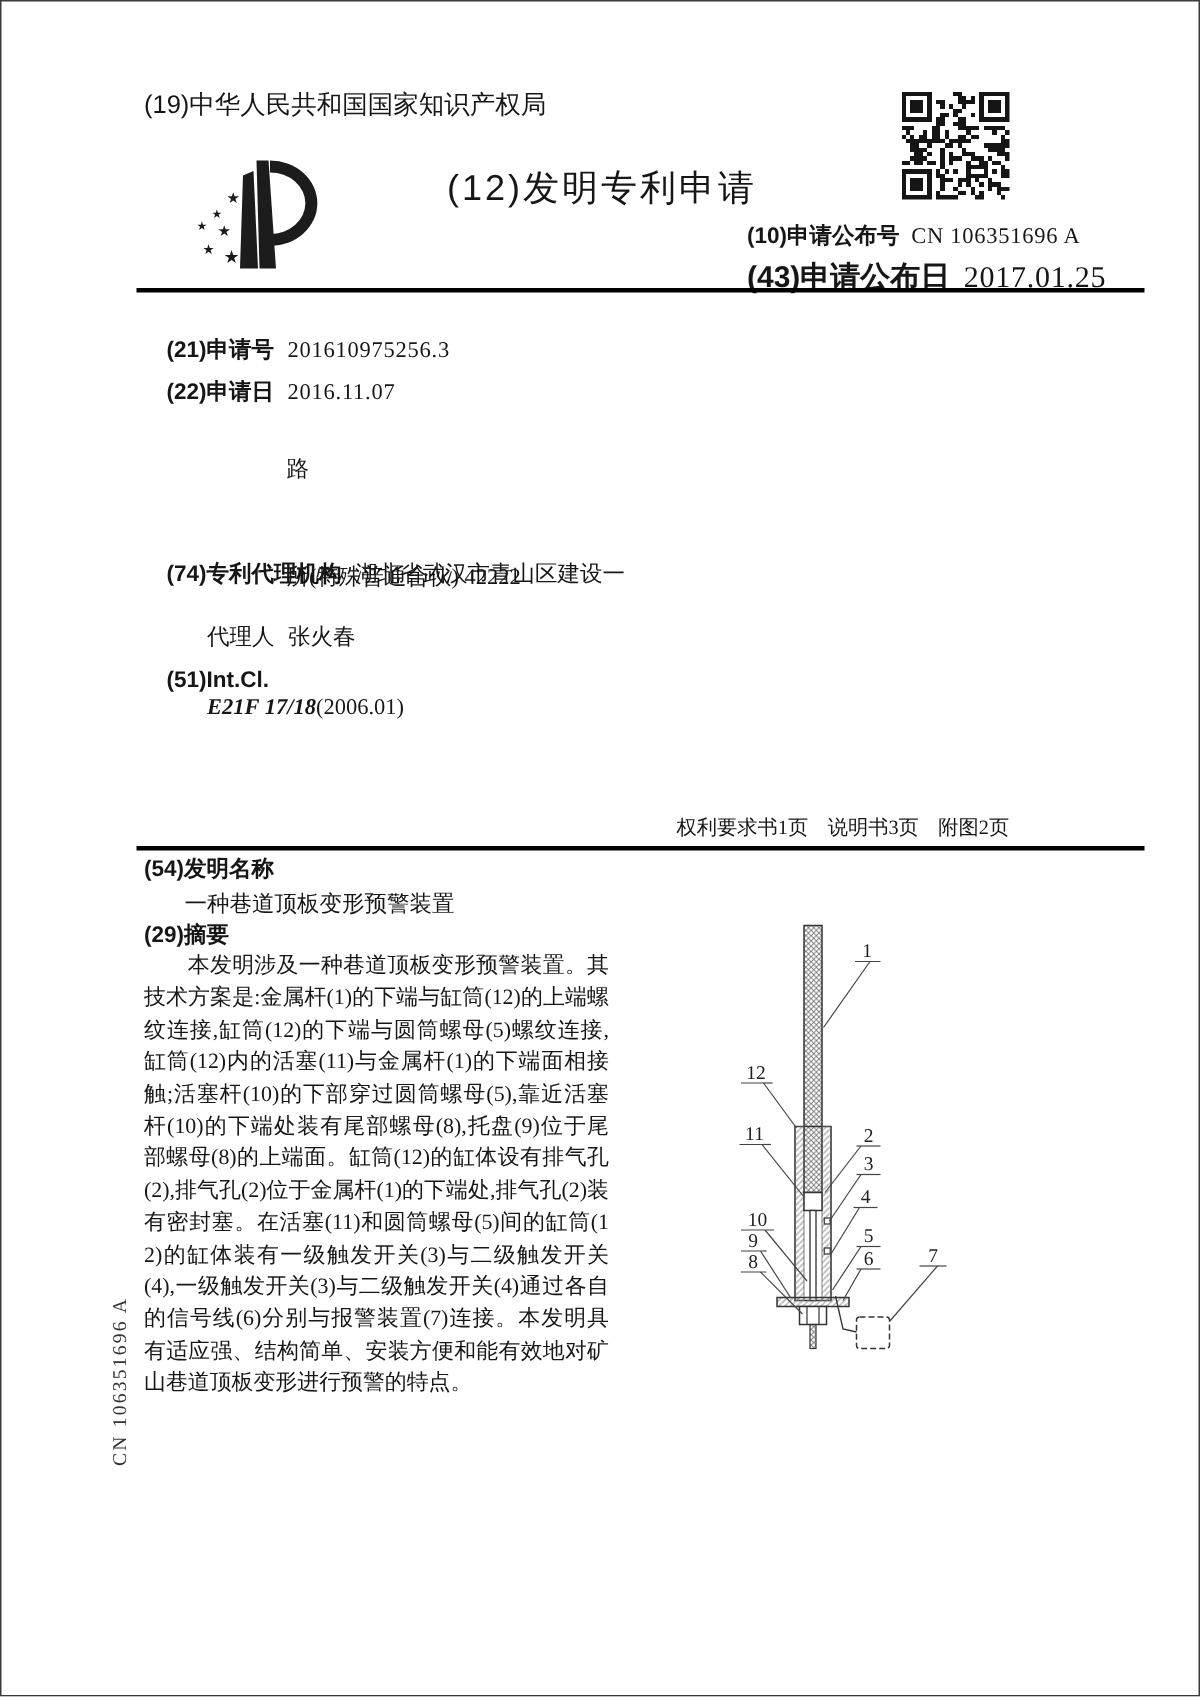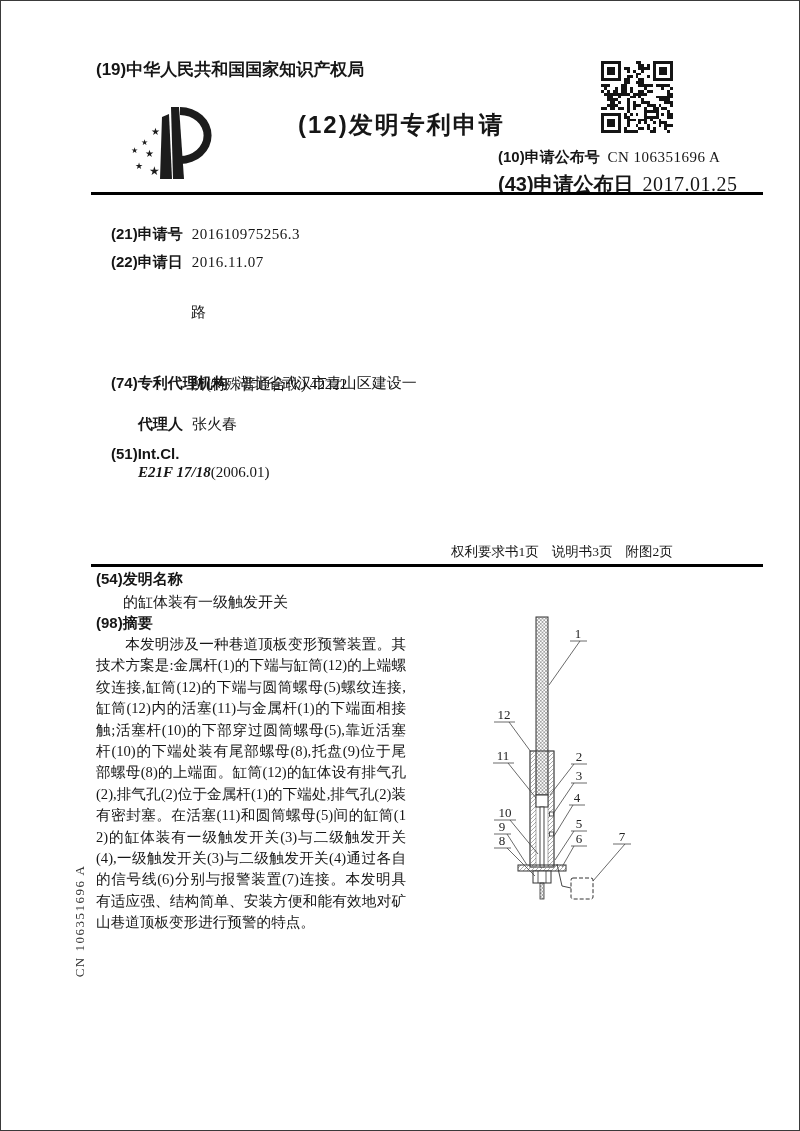--- a/index.html
+++ b/index.html
@@ -2,21 +2,21 @@
 <html><head>
 <meta charset="utf-8">
 <style>
   html,body{margin:0;padding:0;background:#e8e8e8;}
   .page{
     position:relative;width:798px;height:1129px;margin:0 auto;
     background:#fff;border:1px solid #3a3a3a;overflow:hidden;
     font-family:"Liberation Serif","DejaVu Serif",serif;color:#161616;
   }
   .abs{position:absolute;}
-  .heiti{font-weight:bold;font-family:"Liberation Sans","DejaVu Sans",sans-serif;}
+  .heiti{font-weight:normal;font-family:"Liberation Sans","DejaVu Sans",sans-serif;}
   .serifv{font-family:"Liberation Serif","DejaVu Serif",serif;letter-spacing:0.5px;}
 
   
   .office{left:95px;top:57px;font-size:17px;}
   .doc-type{left:297px;top:108px;font-size:24px;letter-spacing:2px;}
   .pub-line1{left:497px;top:147px;font-size:15px;white-space:nowrap;}
   .pub-line2{left:497px;top:170px;font-size:20px;white-space:nowrap;}
   .pub-line1 .lbl,.pub-line2 .lbl{font-weight:bold;margin-right:4px;}
   .qr{left:600px;top:60px;width:72px;height:72px;}
   .logo{left:120px;top:94px;width:120px;height:90px;}
@@ -419,22 +419,22 @@
     <span class="italic-code">E21F 17/18</span><span class="italic-ver">(2006.01)</span>
   </div>
 
   <div class="abs pages-info">
     <span>权利要求书1页</span><span>说明书3页</span><span>附图2页</span>
   </div>
 
   <div class="abs rule rule2"></div>
 
   <div class="abs sec-label heiti" style="left:95px;top:569px">(54)发明名称</div>
-  <div class="abs inv-title">的缸体装有一级触发开关</div>
-  <div class="abs sec-label heiti" style="left:95px;top:613px">(98)摘要</div>
+  <div class="abs inv-title">一种巷道顶板变形预警装置</div>
+  <div class="abs sec-label heiti" style="left:95px;top:613px">(29)摘要</div>
   <div class="abs abstract">本发明涉及一种巷道顶板变形预警装置。其技术方案是:金属杆(1)的下端与缸筒(12)的上端螺纹连接,缸筒(12)的下端与圆筒螺母(5)螺纹连接,缸筒(12)内的活塞(11)与金属杆(1)的下端面相接触;活塞杆(10)的下部穿过圆筒螺母(5),靠近活塞杆(10)的下端处装有尾部螺母(8),托盘(9)位于尾部螺母(8)的上端面。缸筒(12)的缸体设有排气孔(2),排气孔(2)位于金属杆(1)的下端处,排气孔(2)装有密封塞。在活塞(11)和圆筒螺母(5)间的缸筒(12)的缸体装有一级触发开关(3)与二级触发开关(4),一级触发开关(3)与二级触发开关(4)通过各自的信号线(6)分别与报警装置(7)连接。本发明具有适应强、结构简单、安装方便和能有效地对矿山巷道顶板变形进行预警的特点。</div>
 
   <div class="abs fig">
     <svg width="290" height="320" viewBox="0 0 290 320">
       <defs>
         <pattern id="hx" width="4" height="4" patternUnits="userSpaceOnUse">
           <path d="M0,4 L4,0" stroke="#888" stroke-width="0.7"></path>
         </pattern>
         <pattern id="hx2" width="3.5" height="3.5" patternUnits="userSpaceOnUse">
           <path d="M0,3.5 L3.5,0 M0,0 L3.5,3.5" stroke="#777" stroke-width="0.6"></path>

